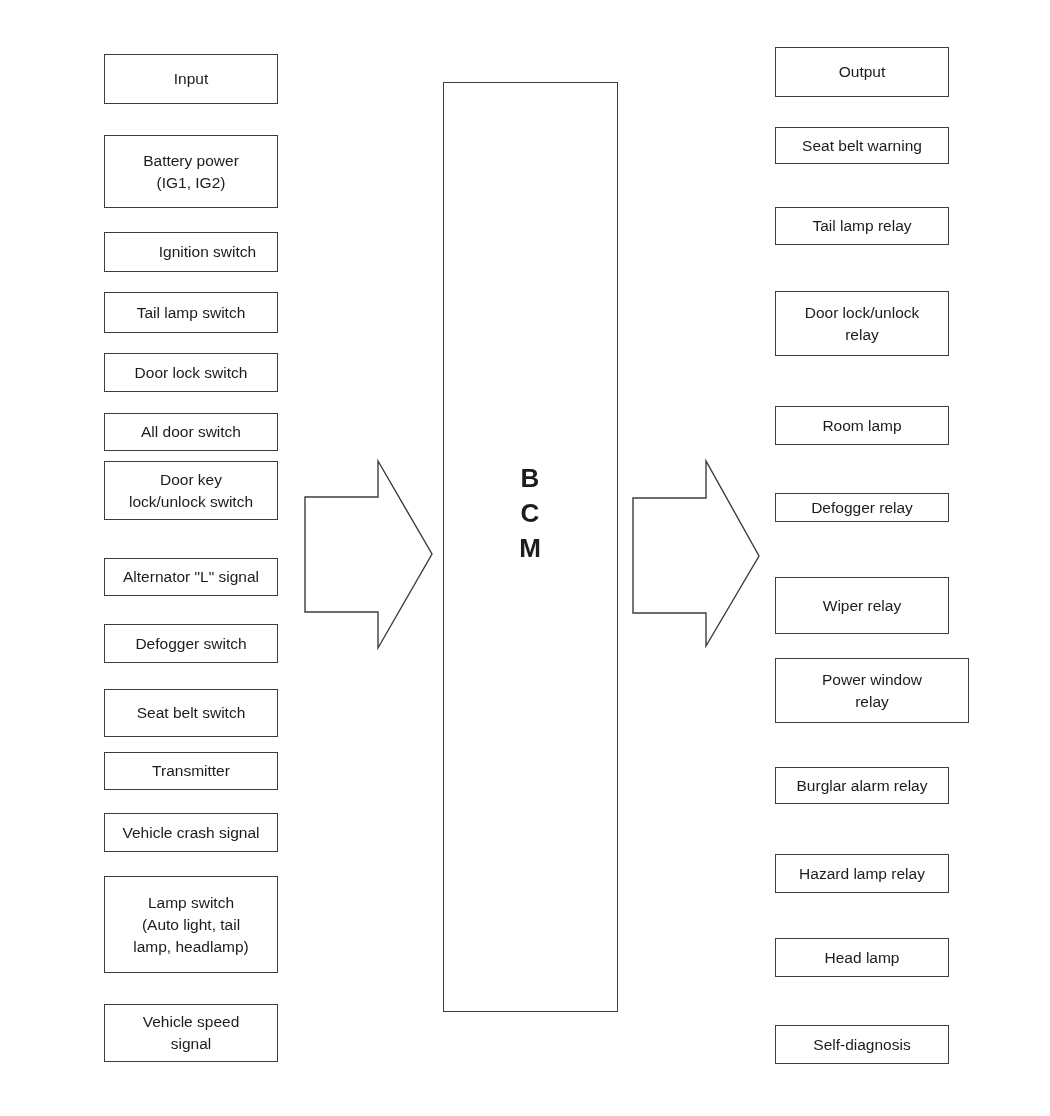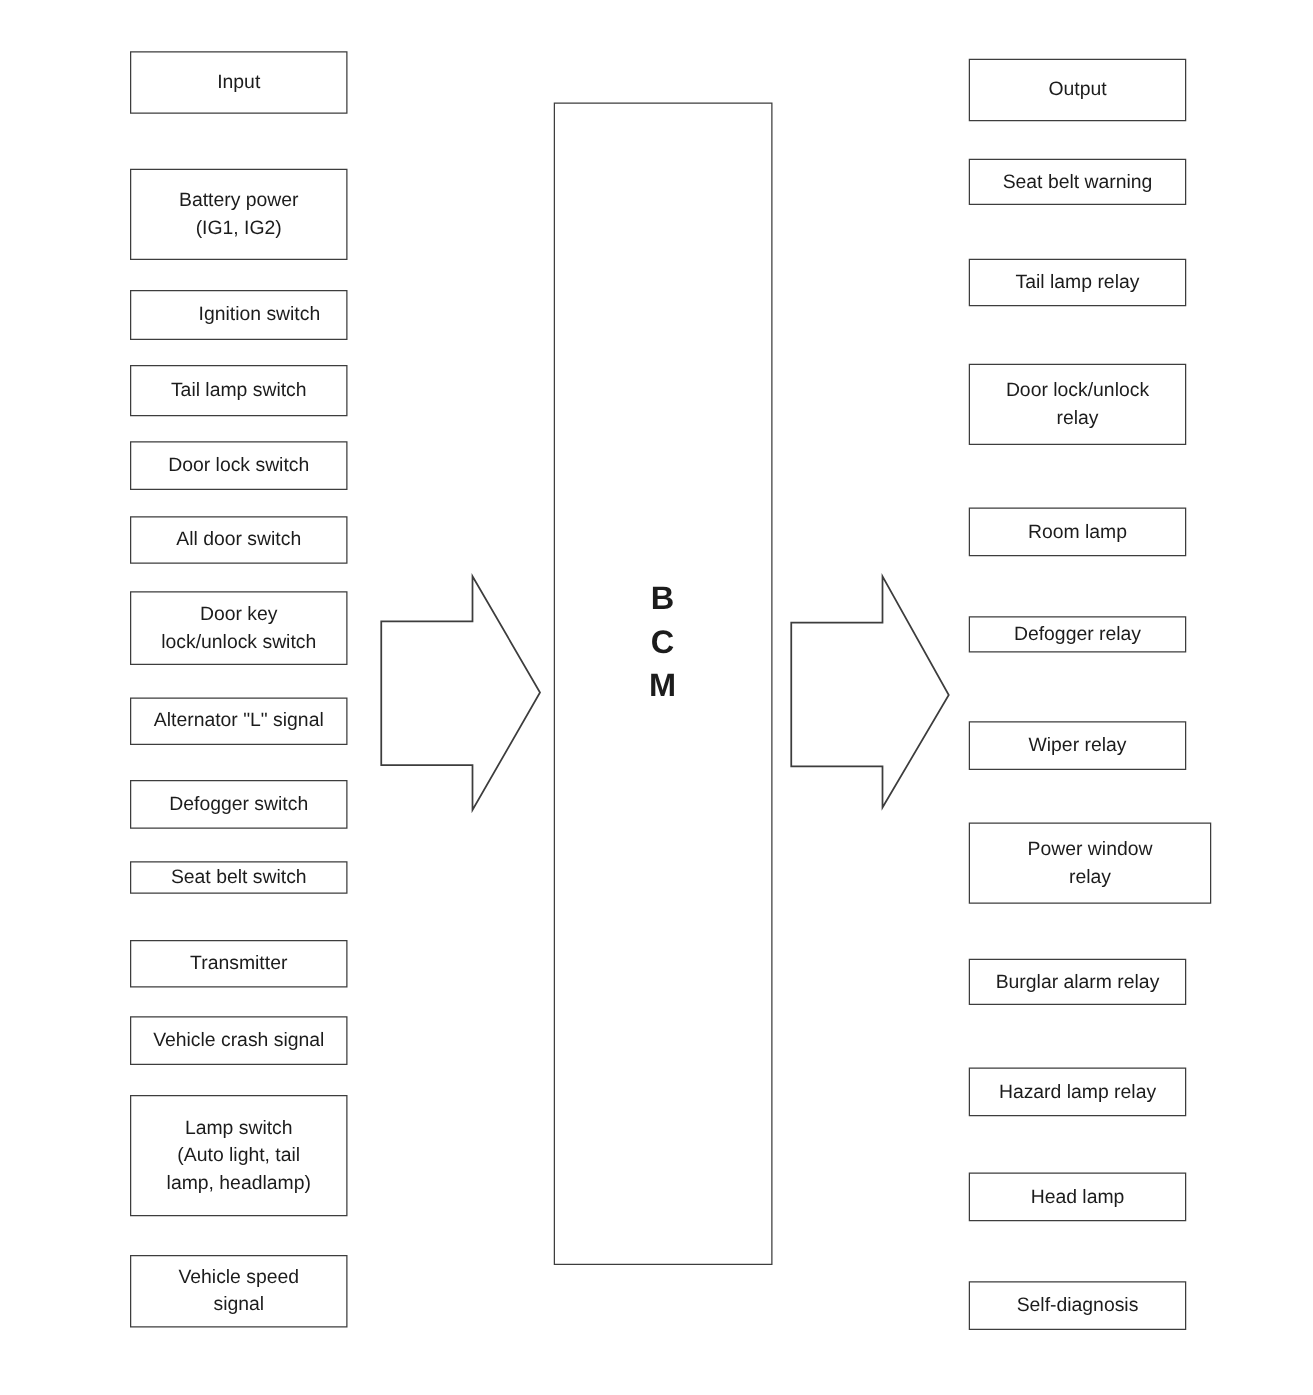--- a/index.html
+++ b/index.html
@@ -47,49 +47,49 @@
     stroke-width:1.4;
     stroke-linejoin:miter;
   }
 </style>
 </head>
 <body>
 
 <div class="stage" style="--bg: #ffffff; --line: #3d3d3d; --text: #1c1c1c;">
 
   <div id="input-column">
-      <div class="box" style="left: 104px; top: 41px; width: 174px; height: 50px;">Input</div>
+      <div class="box" style="left: 104px; top: 54px; width: 174px; height: 50px;">Input</div>
       <div class="box" style="left: 104px; top: 135px; width: 174px; height: 73px;">Battery power
 (IG1, IG2)</div>
       <div class="box" style="left: 104px; top: 232px; width: 174px; height: 40px; padding-left: 35px;">Ignition switch</div>
       <div class="box" style="left: 104px; top: 292px; width: 174px; height: 41px;">Tail lamp switch</div>
       <div class="box" style="left: 104px; top: 353px; width: 174px; height: 39px;">Door lock switch</div>
       <div class="box" style="left: 104px; top: 413px; width: 174px; height: 38px;">All door switch</div>
-      <div class="box" style="left: 104px; top: 473px; width: 174px; height: 59px;">Door key
+      <div class="box" style="left: 104px; top: 461px; width: 174px; height: 59px;">Door key
 lock/unlock switch</div>
       <div class="box" style="left: 104px; top: 558px; width: 174px; height: 38px;">Alternator "L" signal</div>
       <div class="box" style="left: 104px; top: 624px; width: 174px; height: 39px;">Defogger switch</div>
-      <div class="box" style="left: 104px; top: 689px; width: 174px; height: 26px;">Seat belt switch</div>
+      <div class="box" style="left: 104px; top: 689px; width: 174px; height: 48px;">Seat belt switch</div>
       <div class="box" style="left: 104px; top: 752px; width: 174px; height: 38px;">Transmitter</div>
       <div class="box" style="left: 104px; top: 813px; width: 174px; height: 39px;">Vehicle crash signal</div>
       <div class="box" style="left: 104px; top: 876px; width: 174px; height: 97px;">Lamp switch
 (Auto light, tail
 lamp, headlamp)</div>
       <div class="box" style="left: 104px; top: 1004px; width: 174px; height: 58px;">Vehicle speed
 signal</div>
     </div>
   <div id="output-column">
       <div class="box" style="left: 775px; top: 47px; width: 174px; height: 50px;">Output</div>
       <div class="box" style="left: 775px; top: 127px; width: 174px; height: 37px;">Seat belt warning</div>
       <div class="box" style="left: 775px; top: 207px; width: 174px; height: 38px;">Tail lamp relay</div>
       <div class="box" style="left: 775px; top: 291px; width: 174px; height: 65px;">Door lock/unlock
 relay</div>
       <div class="box" style="left: 775px; top: 406px; width: 174px; height: 39px;">Room lamp</div>
       <div class="box" style="left: 775px; top: 493px; width: 174px; height: 29px;">Defogger relay</div>
-      <div class="box" style="left: 775px; top: 577px; width: 174px; height: 39px; text-align: center;">Wiper relay</div>
+      <div class="box" style="left: 775px; top: 577px; width: 174px; height: 57px; text-align: center;">Wiper relay</div>
       <div class="box" style="left: 775px; top: 658px; width: 194px; height: 65px;">Power window
 relay</div>
       <div class="box" style="left: 775px; top: 767px; width: 174px; height: 37px;">Burglar alarm relay</div>
       <div class="box" style="left: 775px; top: 854px; width: 174px; height: 39px;">Hazard lamp relay</div>
       <div class="box" style="left: 775px; top: 938px; width: 174px; height: 39px;">Head lamp</div>
       <div class="box" style="left: 775px; top: 1025px; width: 174px; height: 39px;">Self-diagnosis</div>
     </div>
 
   <div class="bcm-box">
     <div class="bcm-label">B

